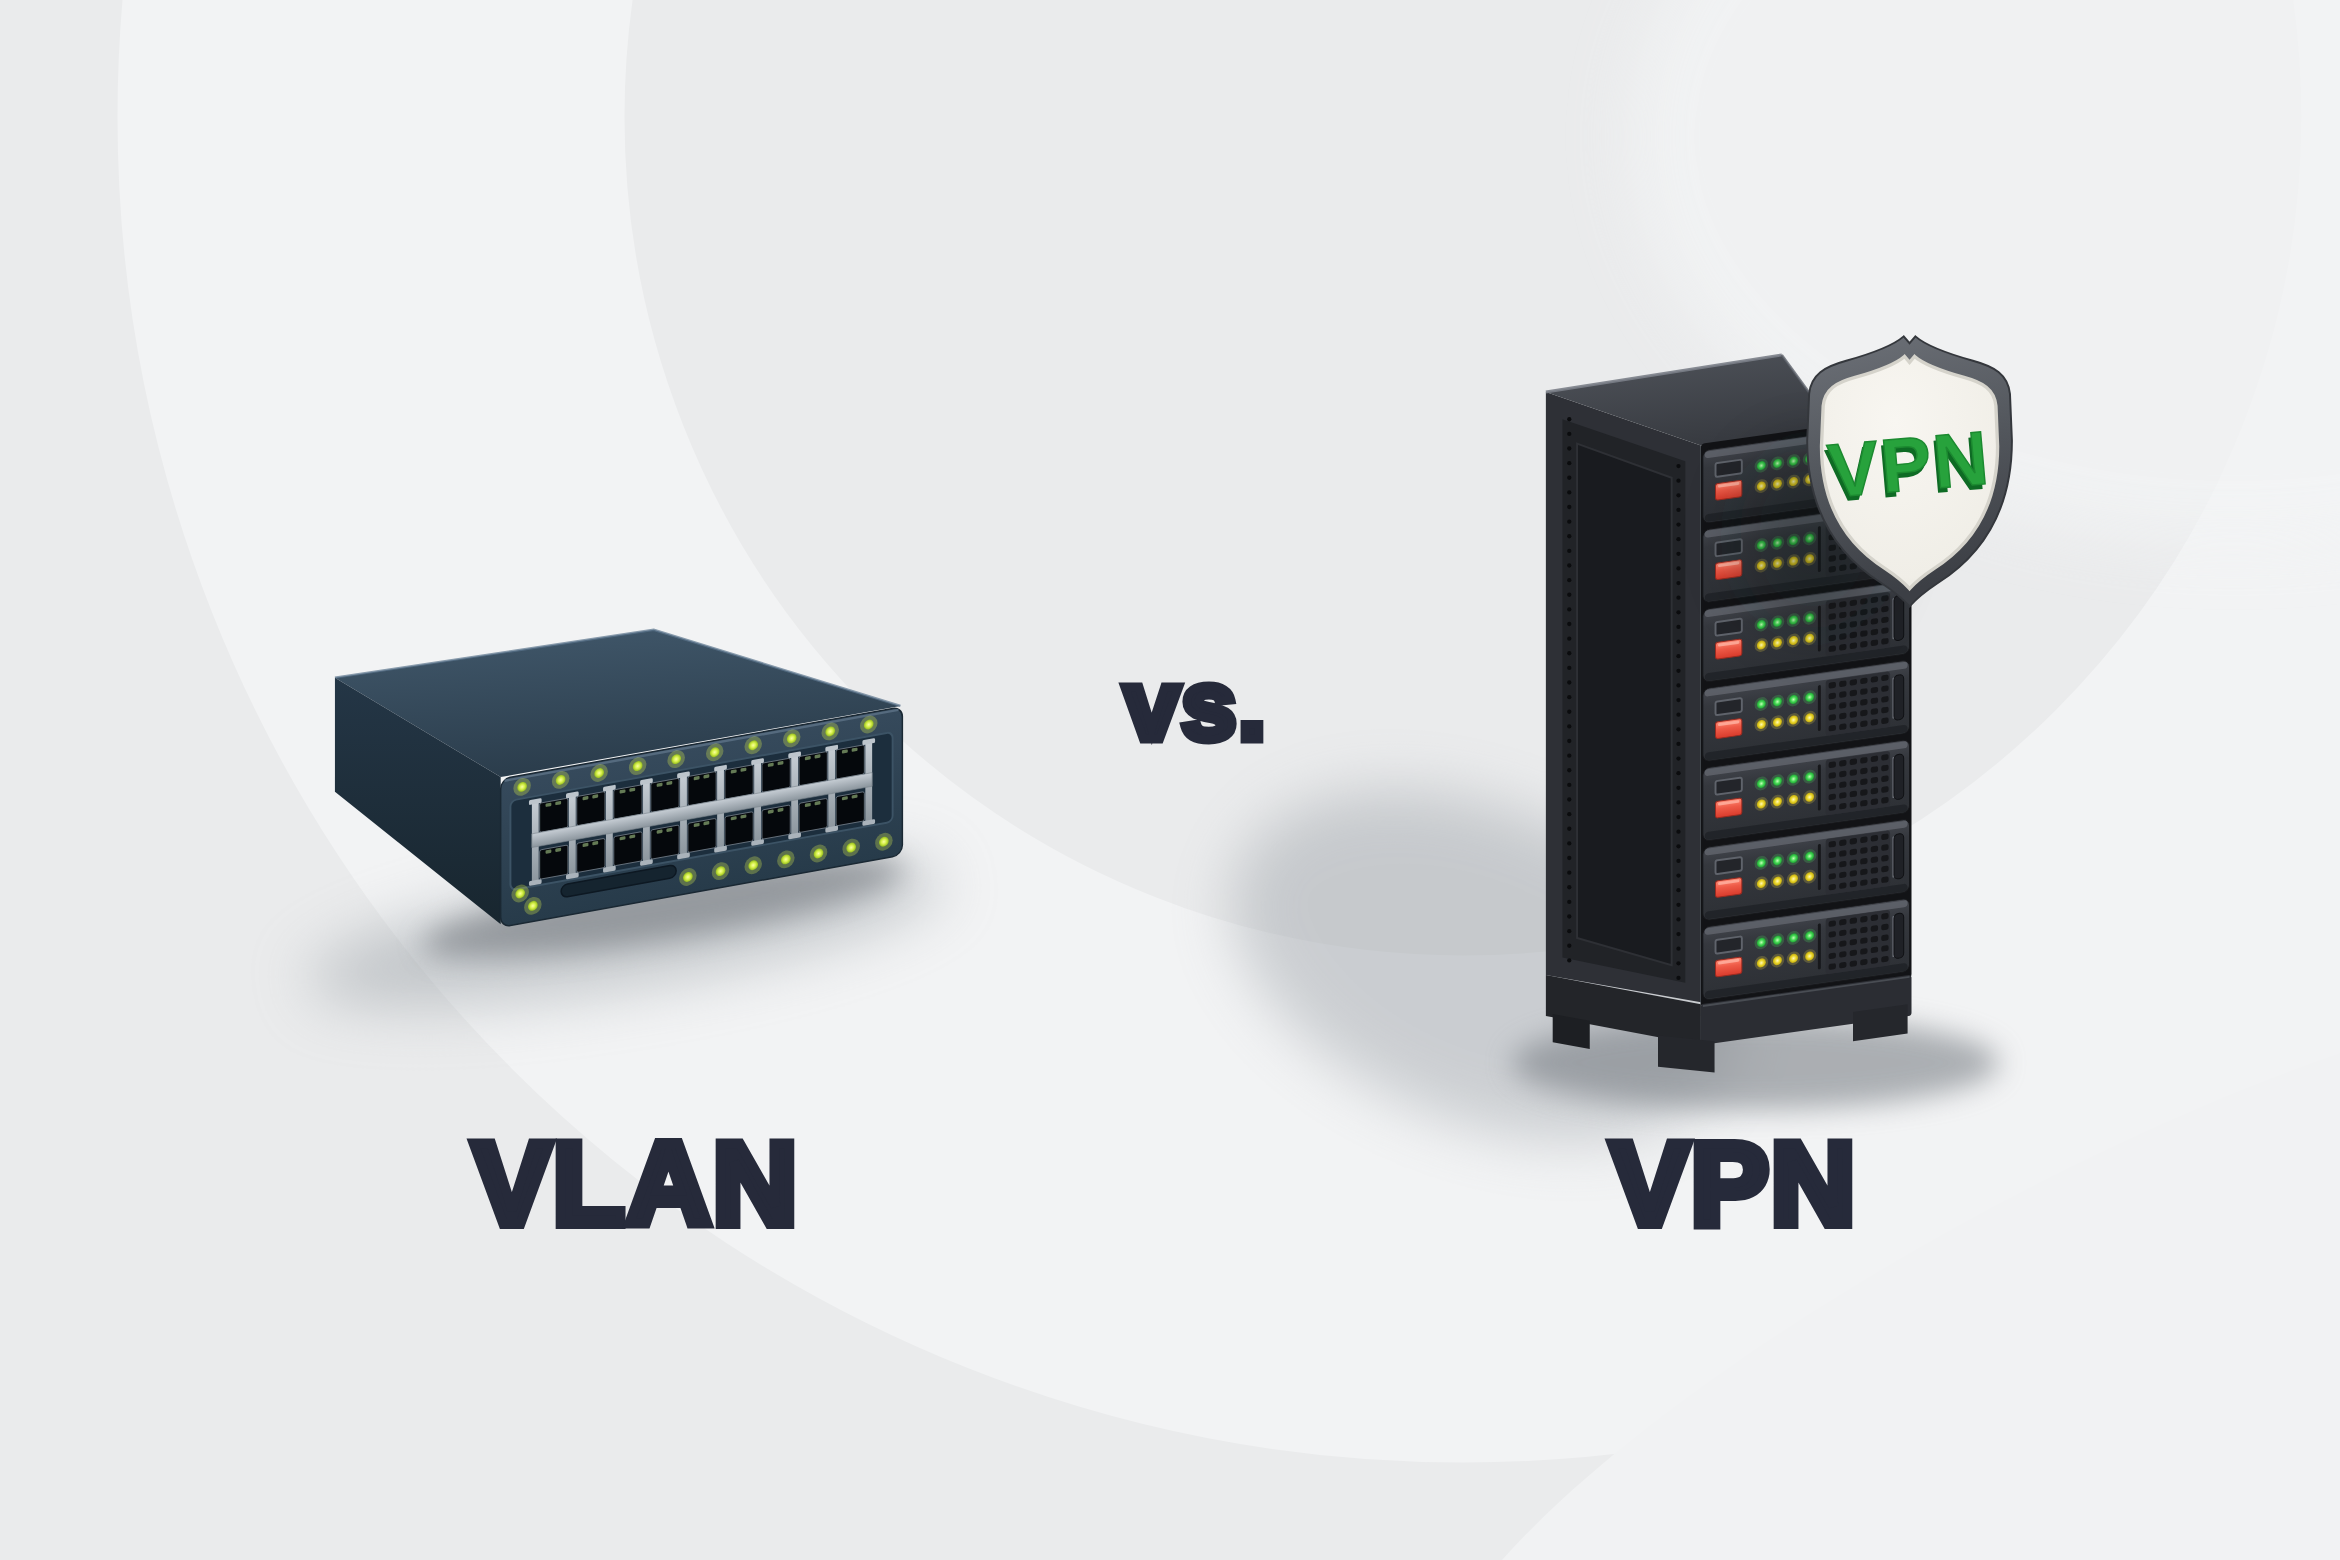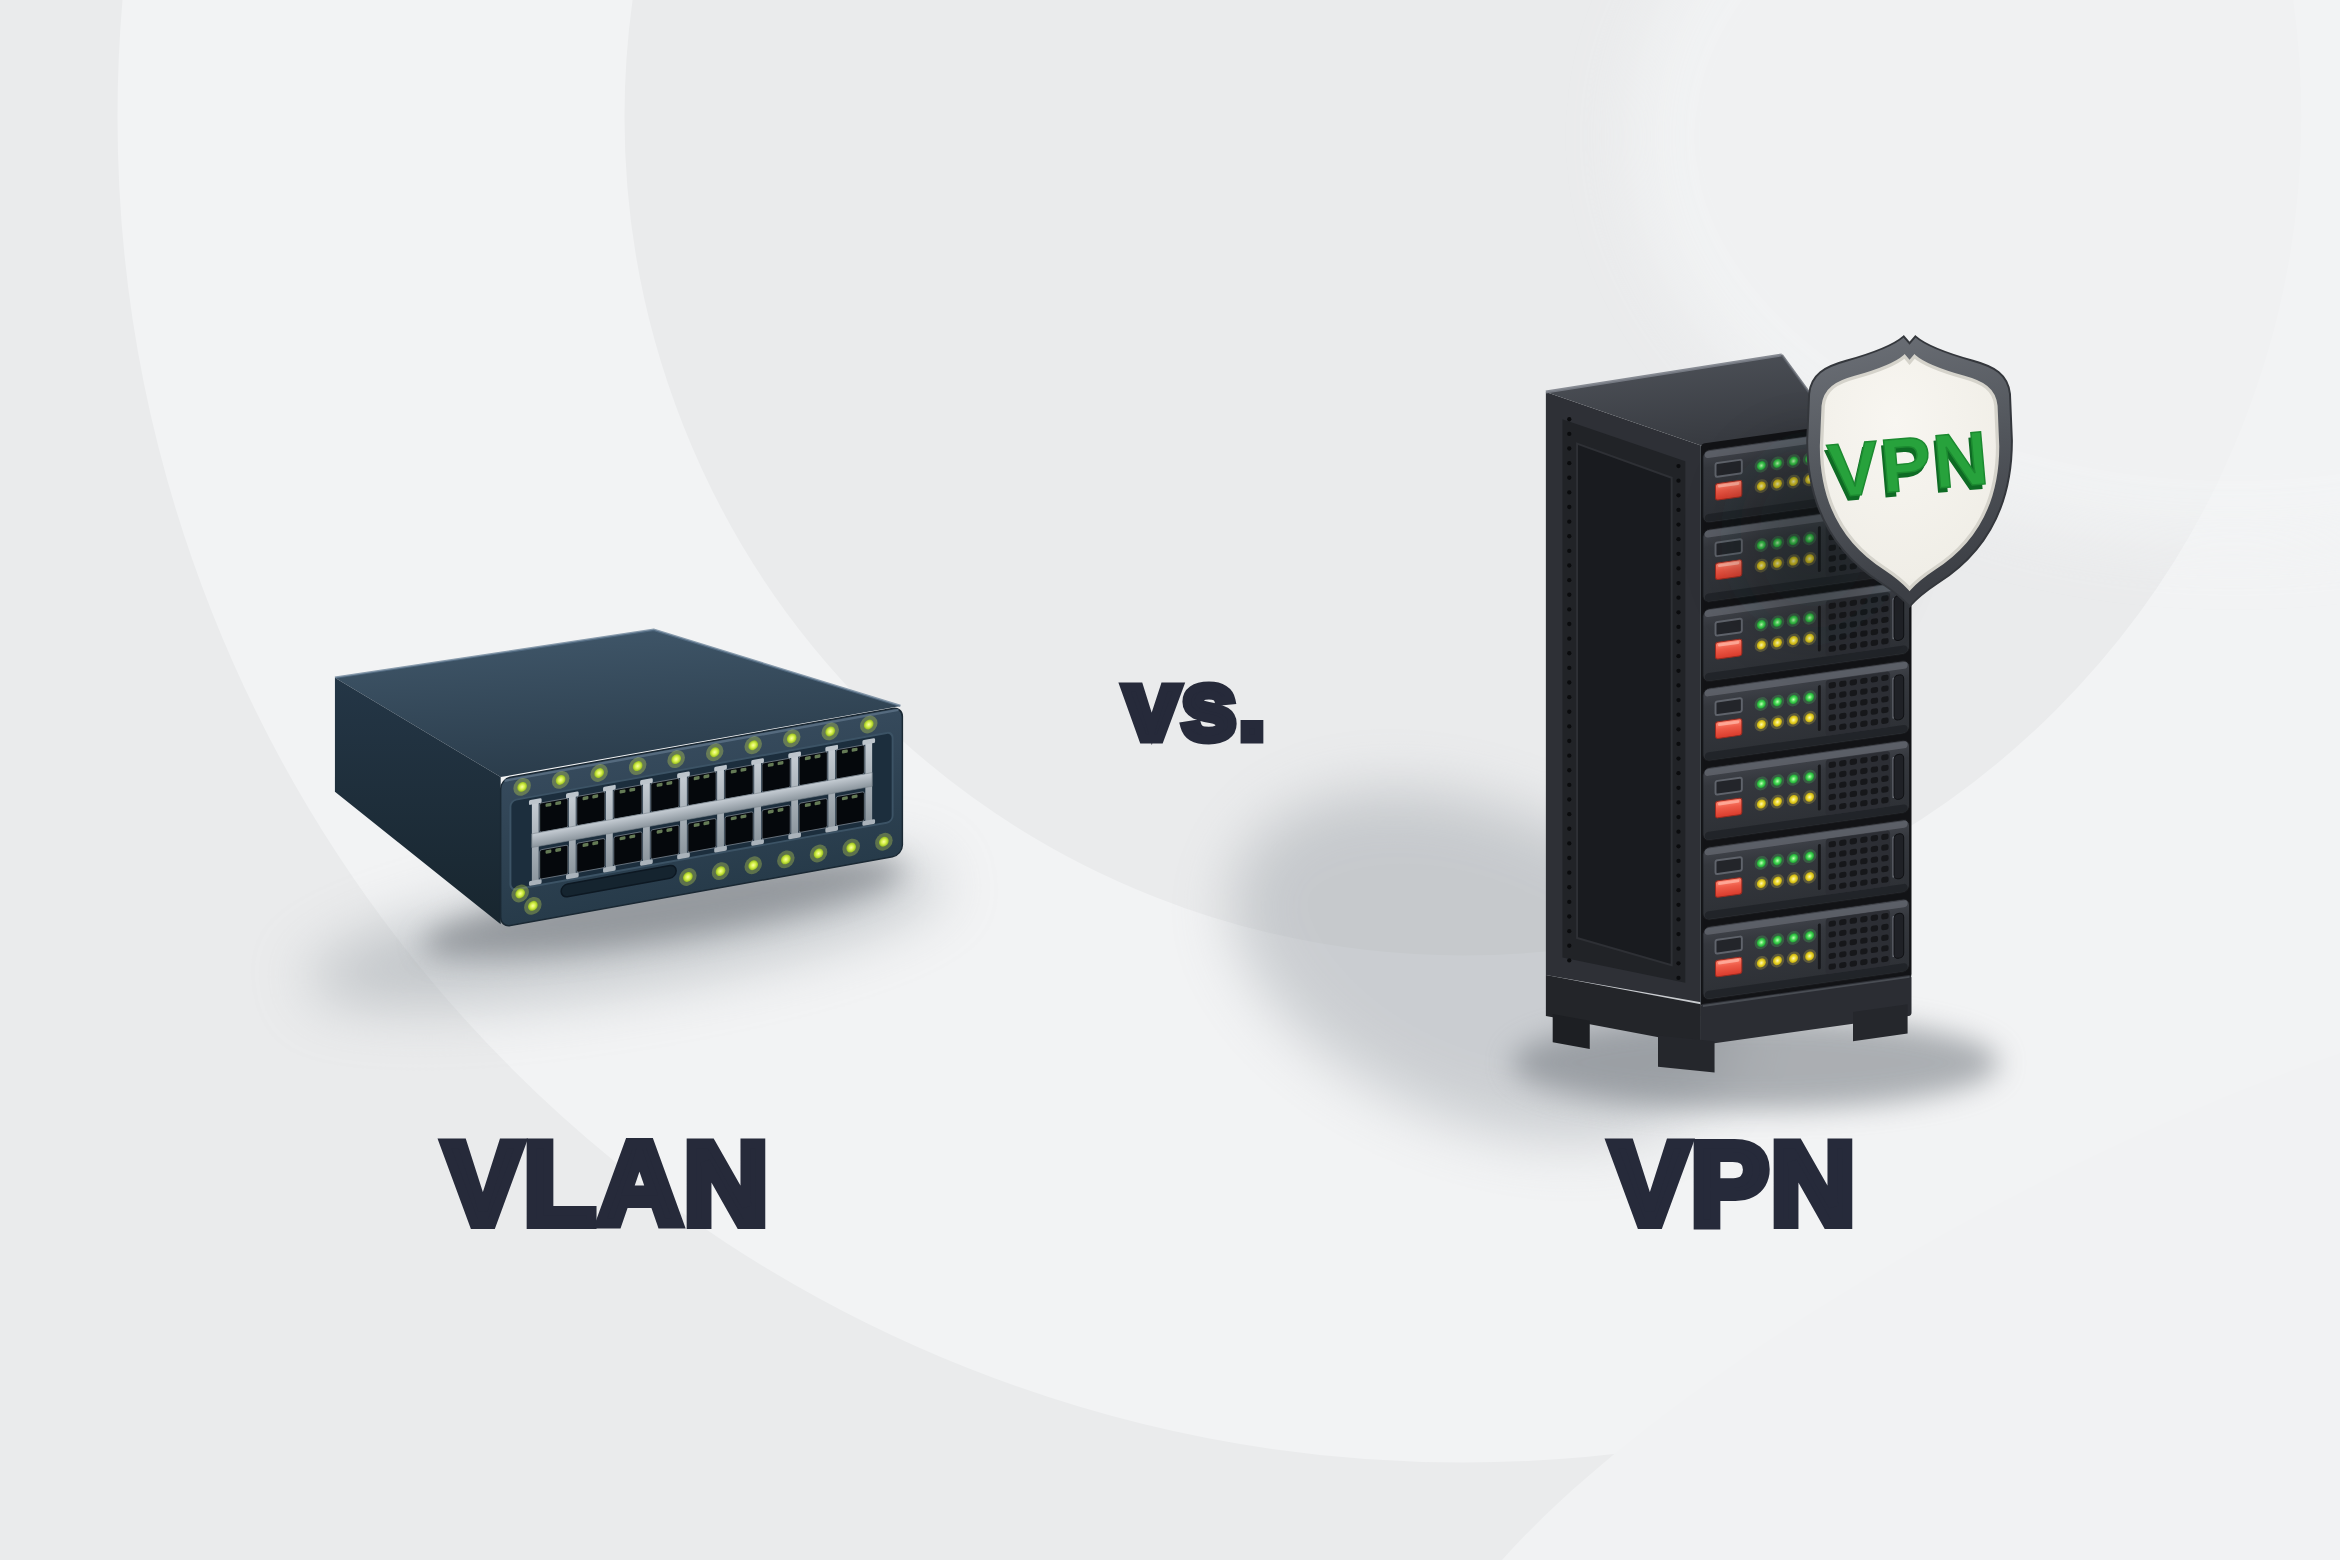--- a/index.html
+++ b/index.html
@@ -9,21 +9,21 @@
     font-family:"Liberation Sans", sans-serif;
   }
   svg.scene{position:absolute;left:0;top:0;}
   .device-label{
     position:absolute;transform:translateX(-50%);
     font-weight:bold;line-height:1;white-space:nowrap;
     color:var(--text-navy,#262a3a);
     -webkit-text-stroke:9.8px var(--text-navy,#262a3a);
     letter-spacing:2px;
   }
-  #label-left{left:607px;top:1125px;font-size:117px;}
+  #label-left{left:636px;top:1125px;font-size:117px;}
   #label-right{left:1734px;top:1125px;font-size:117px;}
   #label-versus{left:1175px;top:655px;font-size:99px;margin-left:21px;-webkit-text-stroke:8.8px var(--text-navy,#262a3a);}
   .shield-text{
     font-family:"Liberation Sans", sans-serif;font-weight:bold;font-size:78px;
     letter-spacing:2px;text-anchor:middle;
   }
 </style>
 </head>
 <body>
 

